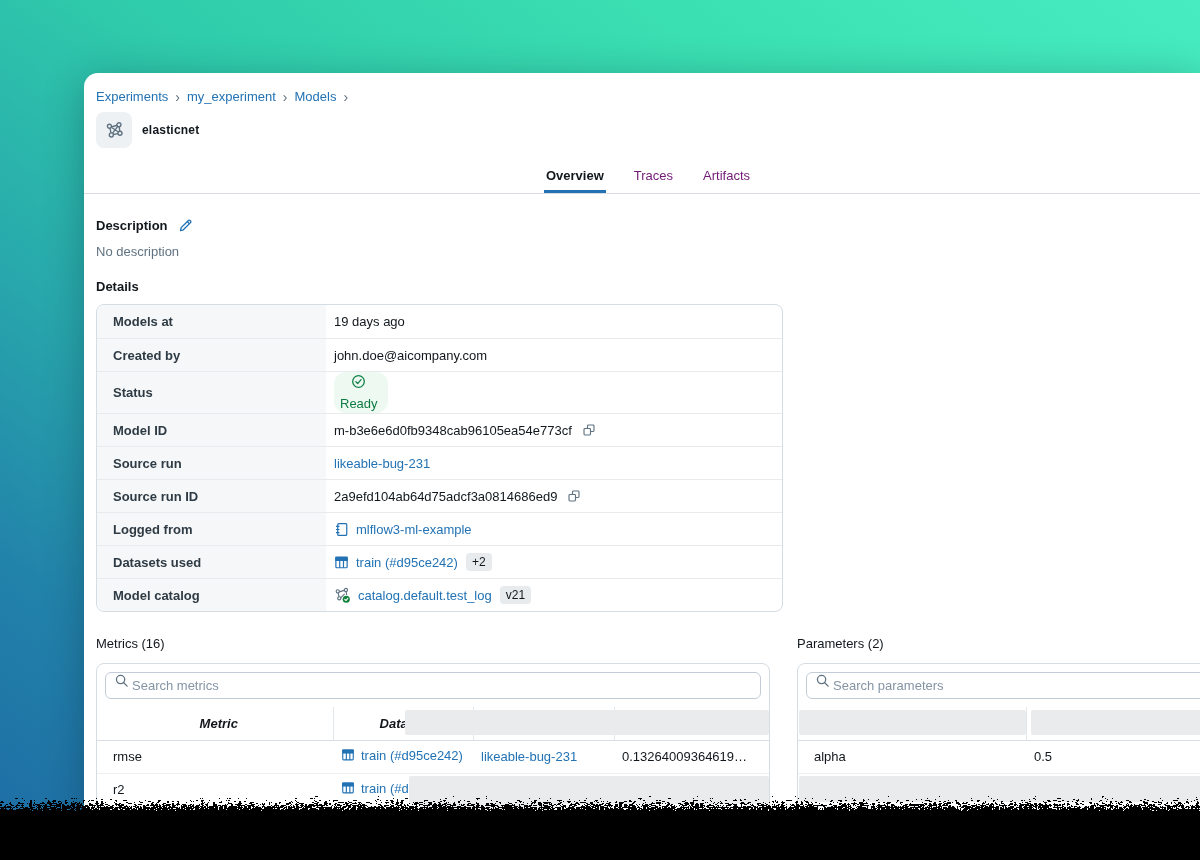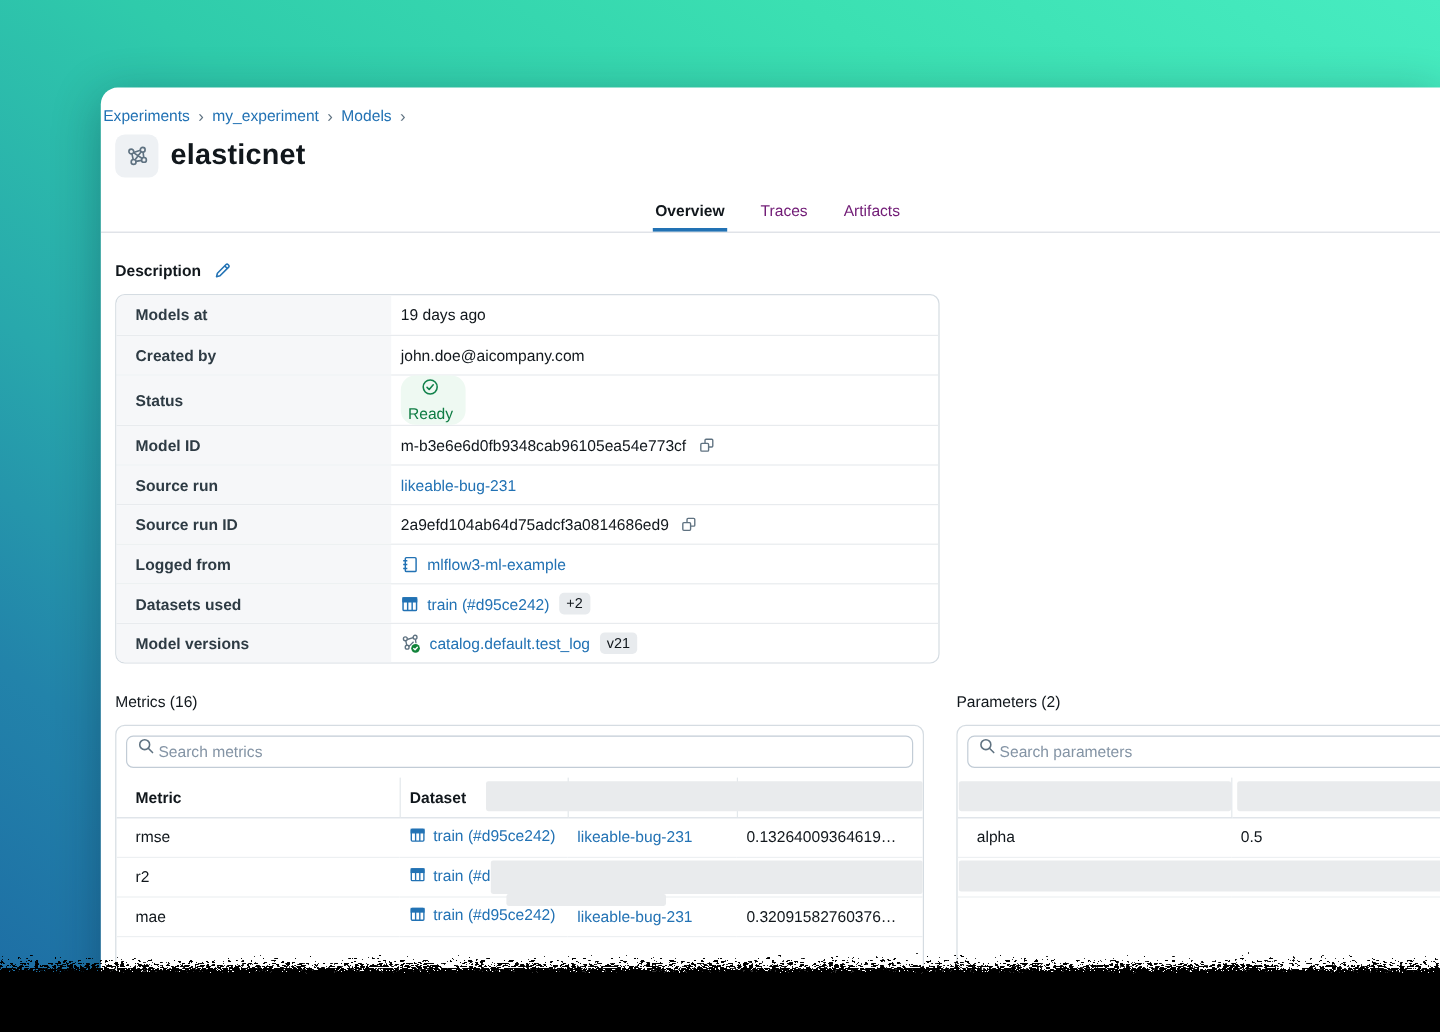--- a/index.html
+++ b/index.html
@@ -10,26 +10,26 @@
     background:linear-gradient(215deg,#47ECC1 0%,#3BE0B2 22%,#2FCBAB 45%,#28A8AC 65%,#2283AA 82%,#1D6BA4 100%);
     position:relative;
   }
   .card {
     position:absolute; left:84px; top:73px; right:0; bottom:0;
     background:#fff; border-radius:14px 0 0 0;
     box-shadow:0 8px 40px rgba(0,20,40,.30);
     overflow:hidden;
   }
   
-  .breadcrumb { padding:16px 0 0 2px; display:flex; align-items:center; gap:7px; font-size:13px; }
+  .breadcrumb { padding:16px 0 0 12px; display:flex; align-items:center; gap:7px; font-size:13px; }
   .breadcrumb a { color:#2272B4; text-decoration:none; cursor:pointer; }
   .breadcrumb .sep { color:#5F7281; font-size:14px; line-height:1; }
   .titlebar { display:flex; align-items:center; gap:10px; padding:8px 0 0 12px; }
   .model-icon-box { width:36px; height:36px; border-radius:8px; background:#EEF1F4; display:flex; align-items:center; justify-content:center; }
-  h1 { font-size:24px; font-weight:700; letter-spacing:.2px; }
+  h1 { font-size:12px; font-weight:700; letter-spacing:.2px; }
   .tabs { display:flex; gap:26px; padding:20px 0 0 12px; border-bottom:1px solid #D9DDE3;justify-content:center; }
   .tab { padding:0 2px 7px 2px; color:#701a75; border-bottom:3px solid transparent; cursor:pointer; }
   .tab.active { color:#11171C; font-weight:700; border-bottom-color:#2272B4; }
 
   .content { padding:22px 0 0 12px; }
   .desc-head { display:flex; align-items:center; gap:8px; }
   .section-heading { font-weight:700; font-size:13px; }
   .icon-btn { background:none; border:none; cursor:pointer; display:flex; align-items:center; padding:2px; }
   .muted { color:#5F7281; }
   .desc-empty { margin-top:9px; }
@@ -51,21 +51,21 @@
   .panel { border:1px solid #D5DCE2; border-radius:8px; background:#fff; position:relative; height:222px; overflow:hidden; }
   .metrics-col { width:674px; }
   .metrics-col .panel { width:674px; }
   .params-col { width:440px; }
   .params-col .panel { width:440px; }
   .searchbox { margin:8px; height:27px; border:1px solid #C2CCD6; border-radius:6px; display:flex; padding:0 8px; gap:3px; background:#fff; }
   .searchbox input { border:none; outline:none; flex:1; font-size:13px; font-family:"Liberation Sans",sans-serif; color:#11171C; background:transparent; }
   .searchbox input::placeholder { color:#8494A5; }
 
   table.data { border-collapse:collapse; width:100%; table-layout:fixed; }
-  table.data th { text-align:left; font-size:13px; font-weight:700; height:33px; padding:0 8px; border-bottom:1px solid #D9DFE5; }
+  table.data th { text-align:center; font-size:13px; font-weight:700; height:33px; padding:0 8px; border-bottom:1px solid #D9DFE5;font-style:italic; }
   table.data th.bl, table.data td.bl { border-left:1px solid #E3E8EC; }
   table.data th:first-child { padding-left:16px; }
   table.data td { height:33px; padding:0 8px; border-bottom:1px solid #EDF0F2; white-space:nowrap; overflow:hidden; }
   table.data td:first-child { padding-left:16px; }
   table.data a { color:#2272B4; text-decoration:none; display:inline-flex; align-items:center; gap:6px; cursor:pointer; }
   .skeleton { position:absolute; background:#E9EBED; border-radius:2px; z-index:5; }
 
   .torn { position:absolute; left:0; right:0; bottom:0; height:75px; z-index:50; pointer-events:none; }
   .torn svg { display:block; width:100%; height:75px; }
   .solid-black { position:absolute; left:0; right:0; bottom:0; height:26px; background:#000; z-index:51; }
@@ -109,21 +109,23 @@
 
     <div class="desc-head">
       <span class="section-heading">Description</span>
       <button class="icon-btn">
         <svg class="ic" width="15" height="15" viewBox="0 0 16 16" fill="none" stroke="#2272B4" stroke-width="1.4" stroke-linejoin="round">
           <path d="M2.6 13.4l.8-3.1 7.7-7.7a1.2 1.2 0 0 1 1.7 0l.6.6a1.2 1.2 0 0 1 0 1.7l-7.7 7.7-3.1.8z"></path>
           <path d="M9.9 3.8l2.3 2.3"></path>
         </svg>
       </button>
     </div>
-
+    <div class="desc-empty muted">No description</div>
+
+    <div class="section-heading details-heading">Details</div>
 
     <div class="details-table">
       <div class="drow">
         <div class="dlabel">Models at</div>
         <div class="dvalue">
             <span>19 days ago</span>
           </div>
       </div>
       <div class="drow">
         <div class="dlabel">Created by</div>
@@ -194,21 +196,21 @@
                 <path d="M2 5.7h12"></path>
                 <rect x="2" y="2.4" width="12" height="3.3" fill="#2272B4"></rect>
                 <path d="M6.1 5.7v7.9M10.1 5.7v7.9"></path>
             </svg>
             <span>train (#d95ce242)</span>
           </a>
           <span class="badge">+2</span>
         </div>
       </div>
       <div class="drow">
-        <div class="dlabel">Model versions</div>
+        <div class="dlabel">Model catalog</div>
         <div class="dvalue">
           <a>
             <svg class="ic" width="17" height="17" viewBox="0 0 18 18" fill="none" stroke="#5F7281" stroke-width="1.2">
               <circle cx="4" cy="4.6" r="1.7"></circle>
                 <circle cx="12.6" cy="3.2" r="1.7"></circle>
                 <circle cx="5.6" cy="12" r="1.7"></circle>
               <path d="M5.6 5.2l5.3-1.6M4.4 6.3l.9 4.1M7 11.5l4.3-4.3M12.9 4.9l.5 3.6"></path>
               <circle cx="13" cy="13" r="3.8" fill="#12833A" stroke="none"></circle>
               <path d="M11.4 13.1l1.2 1.2 2-2.3" stroke="#fff" stroke-width="1.2" stroke-linecap="round" stroke-linejoin="round"></path>
             </svg>

